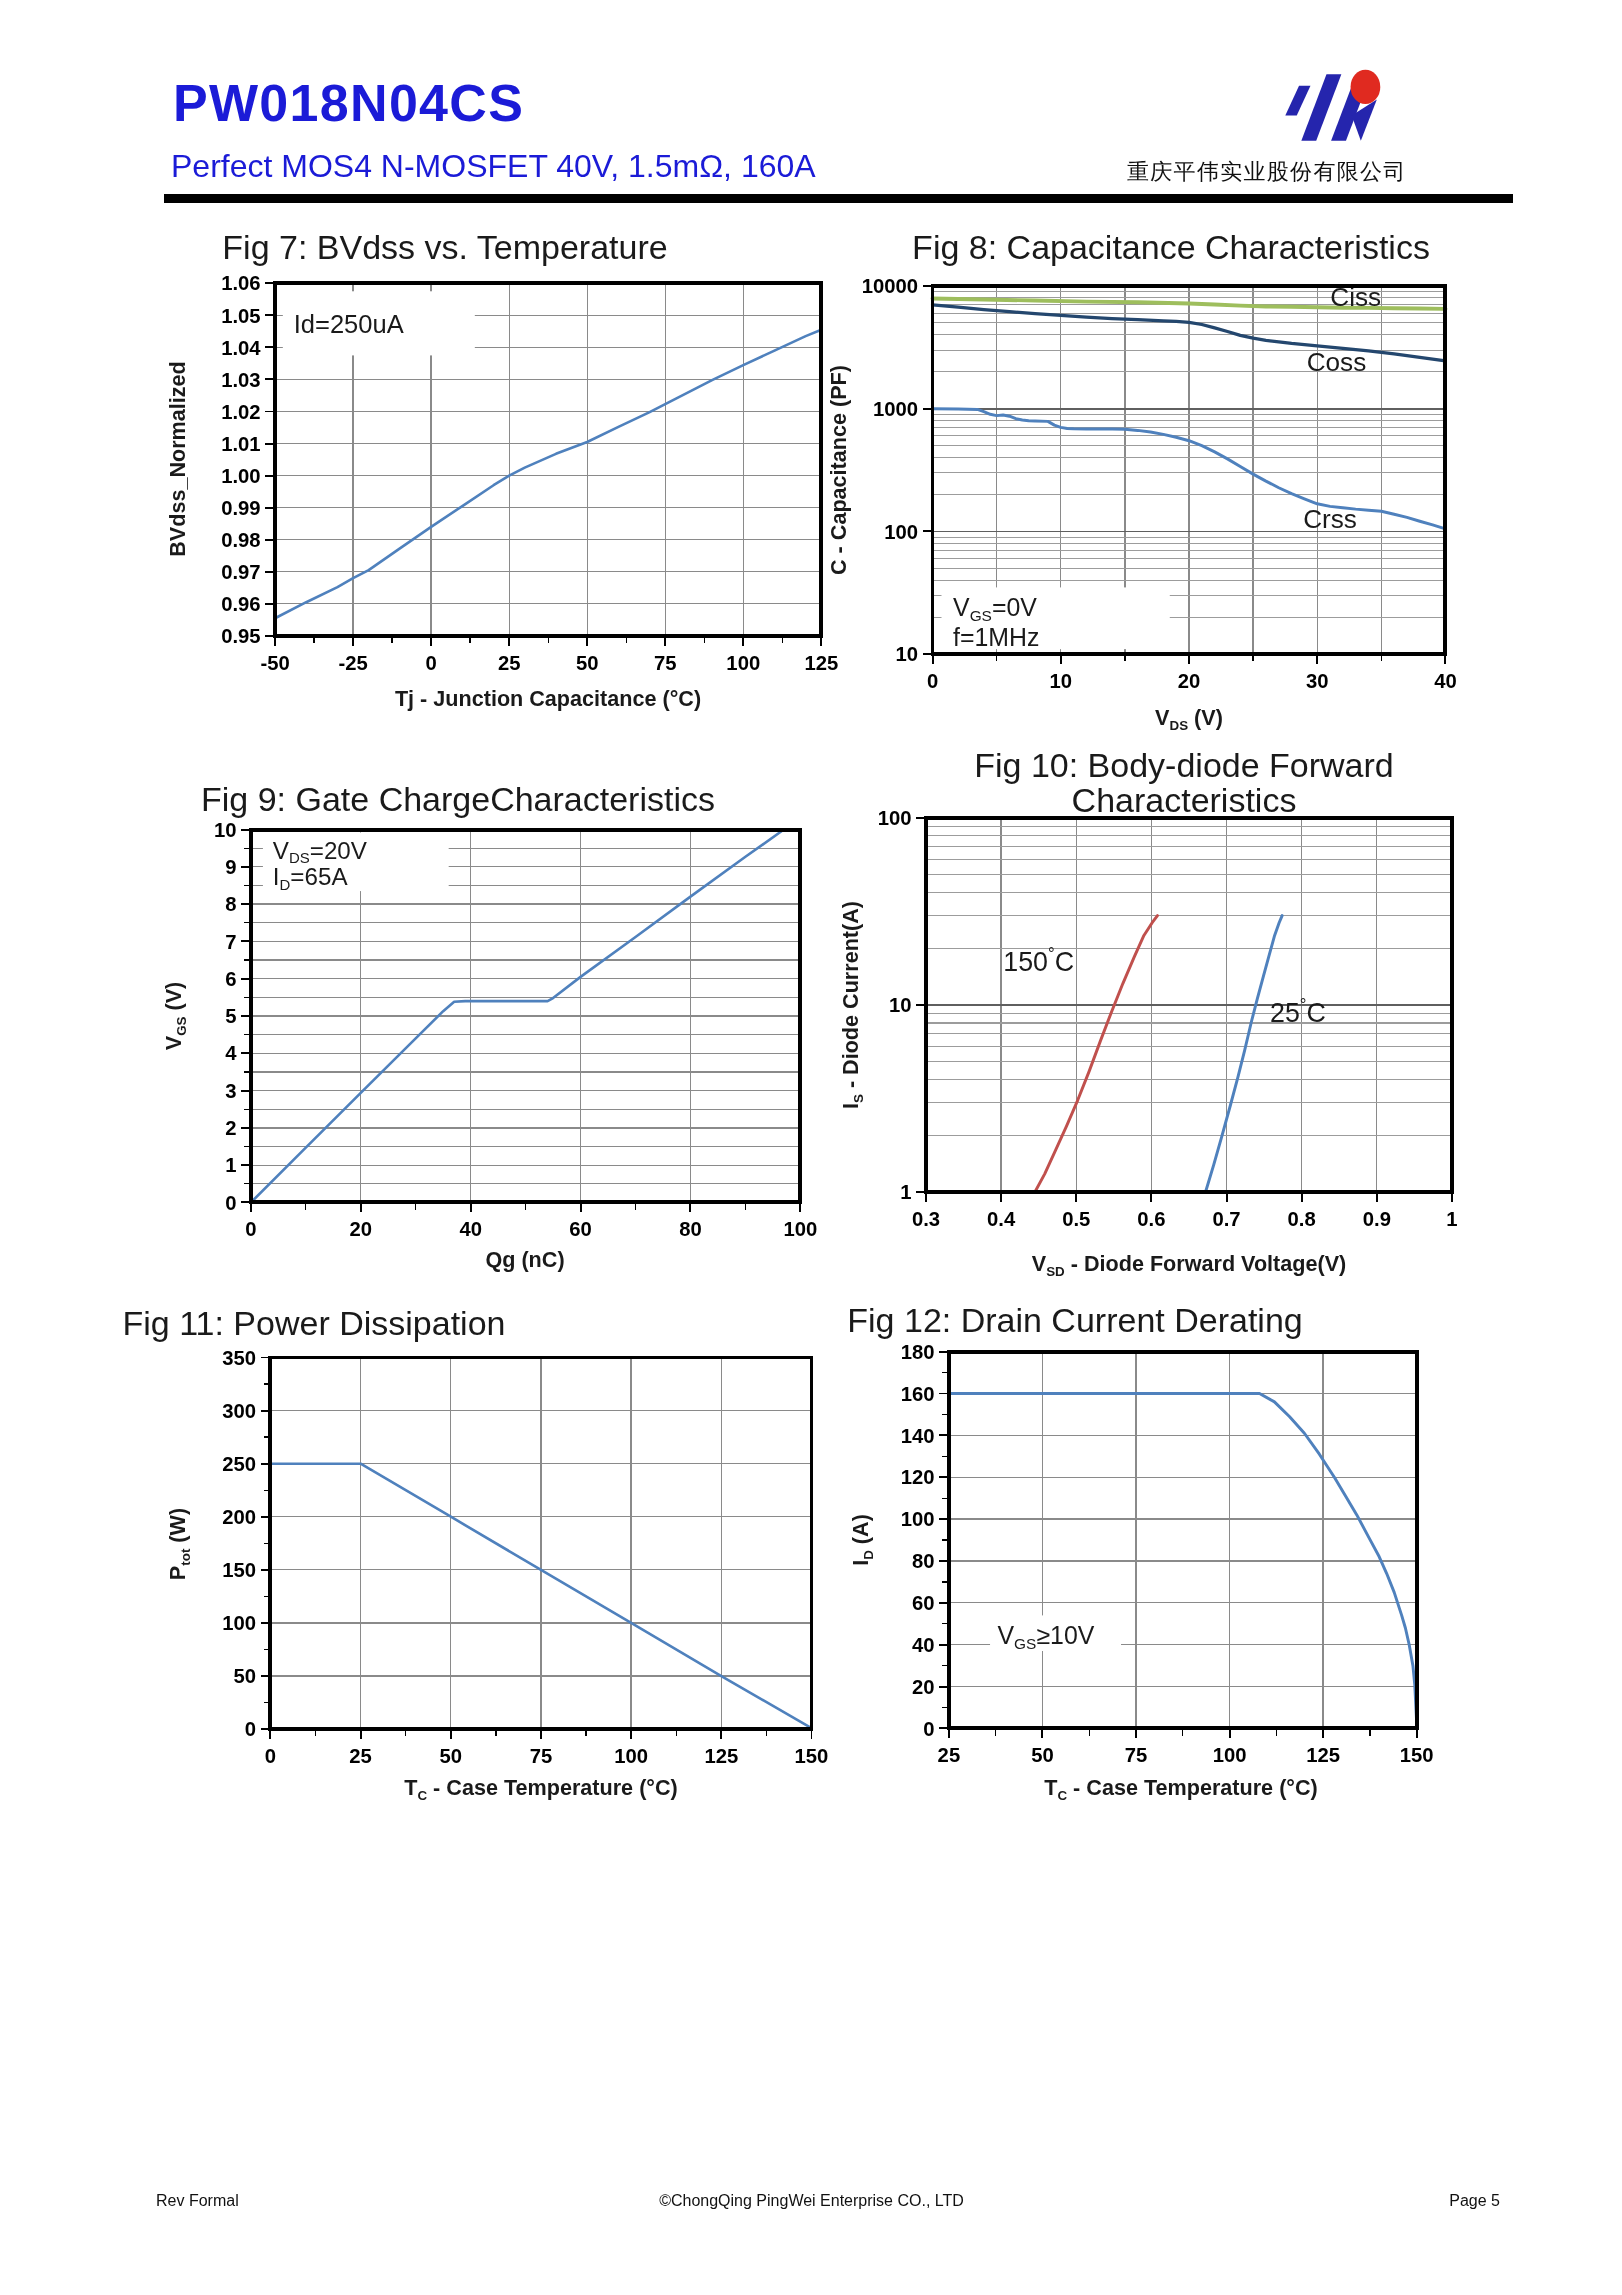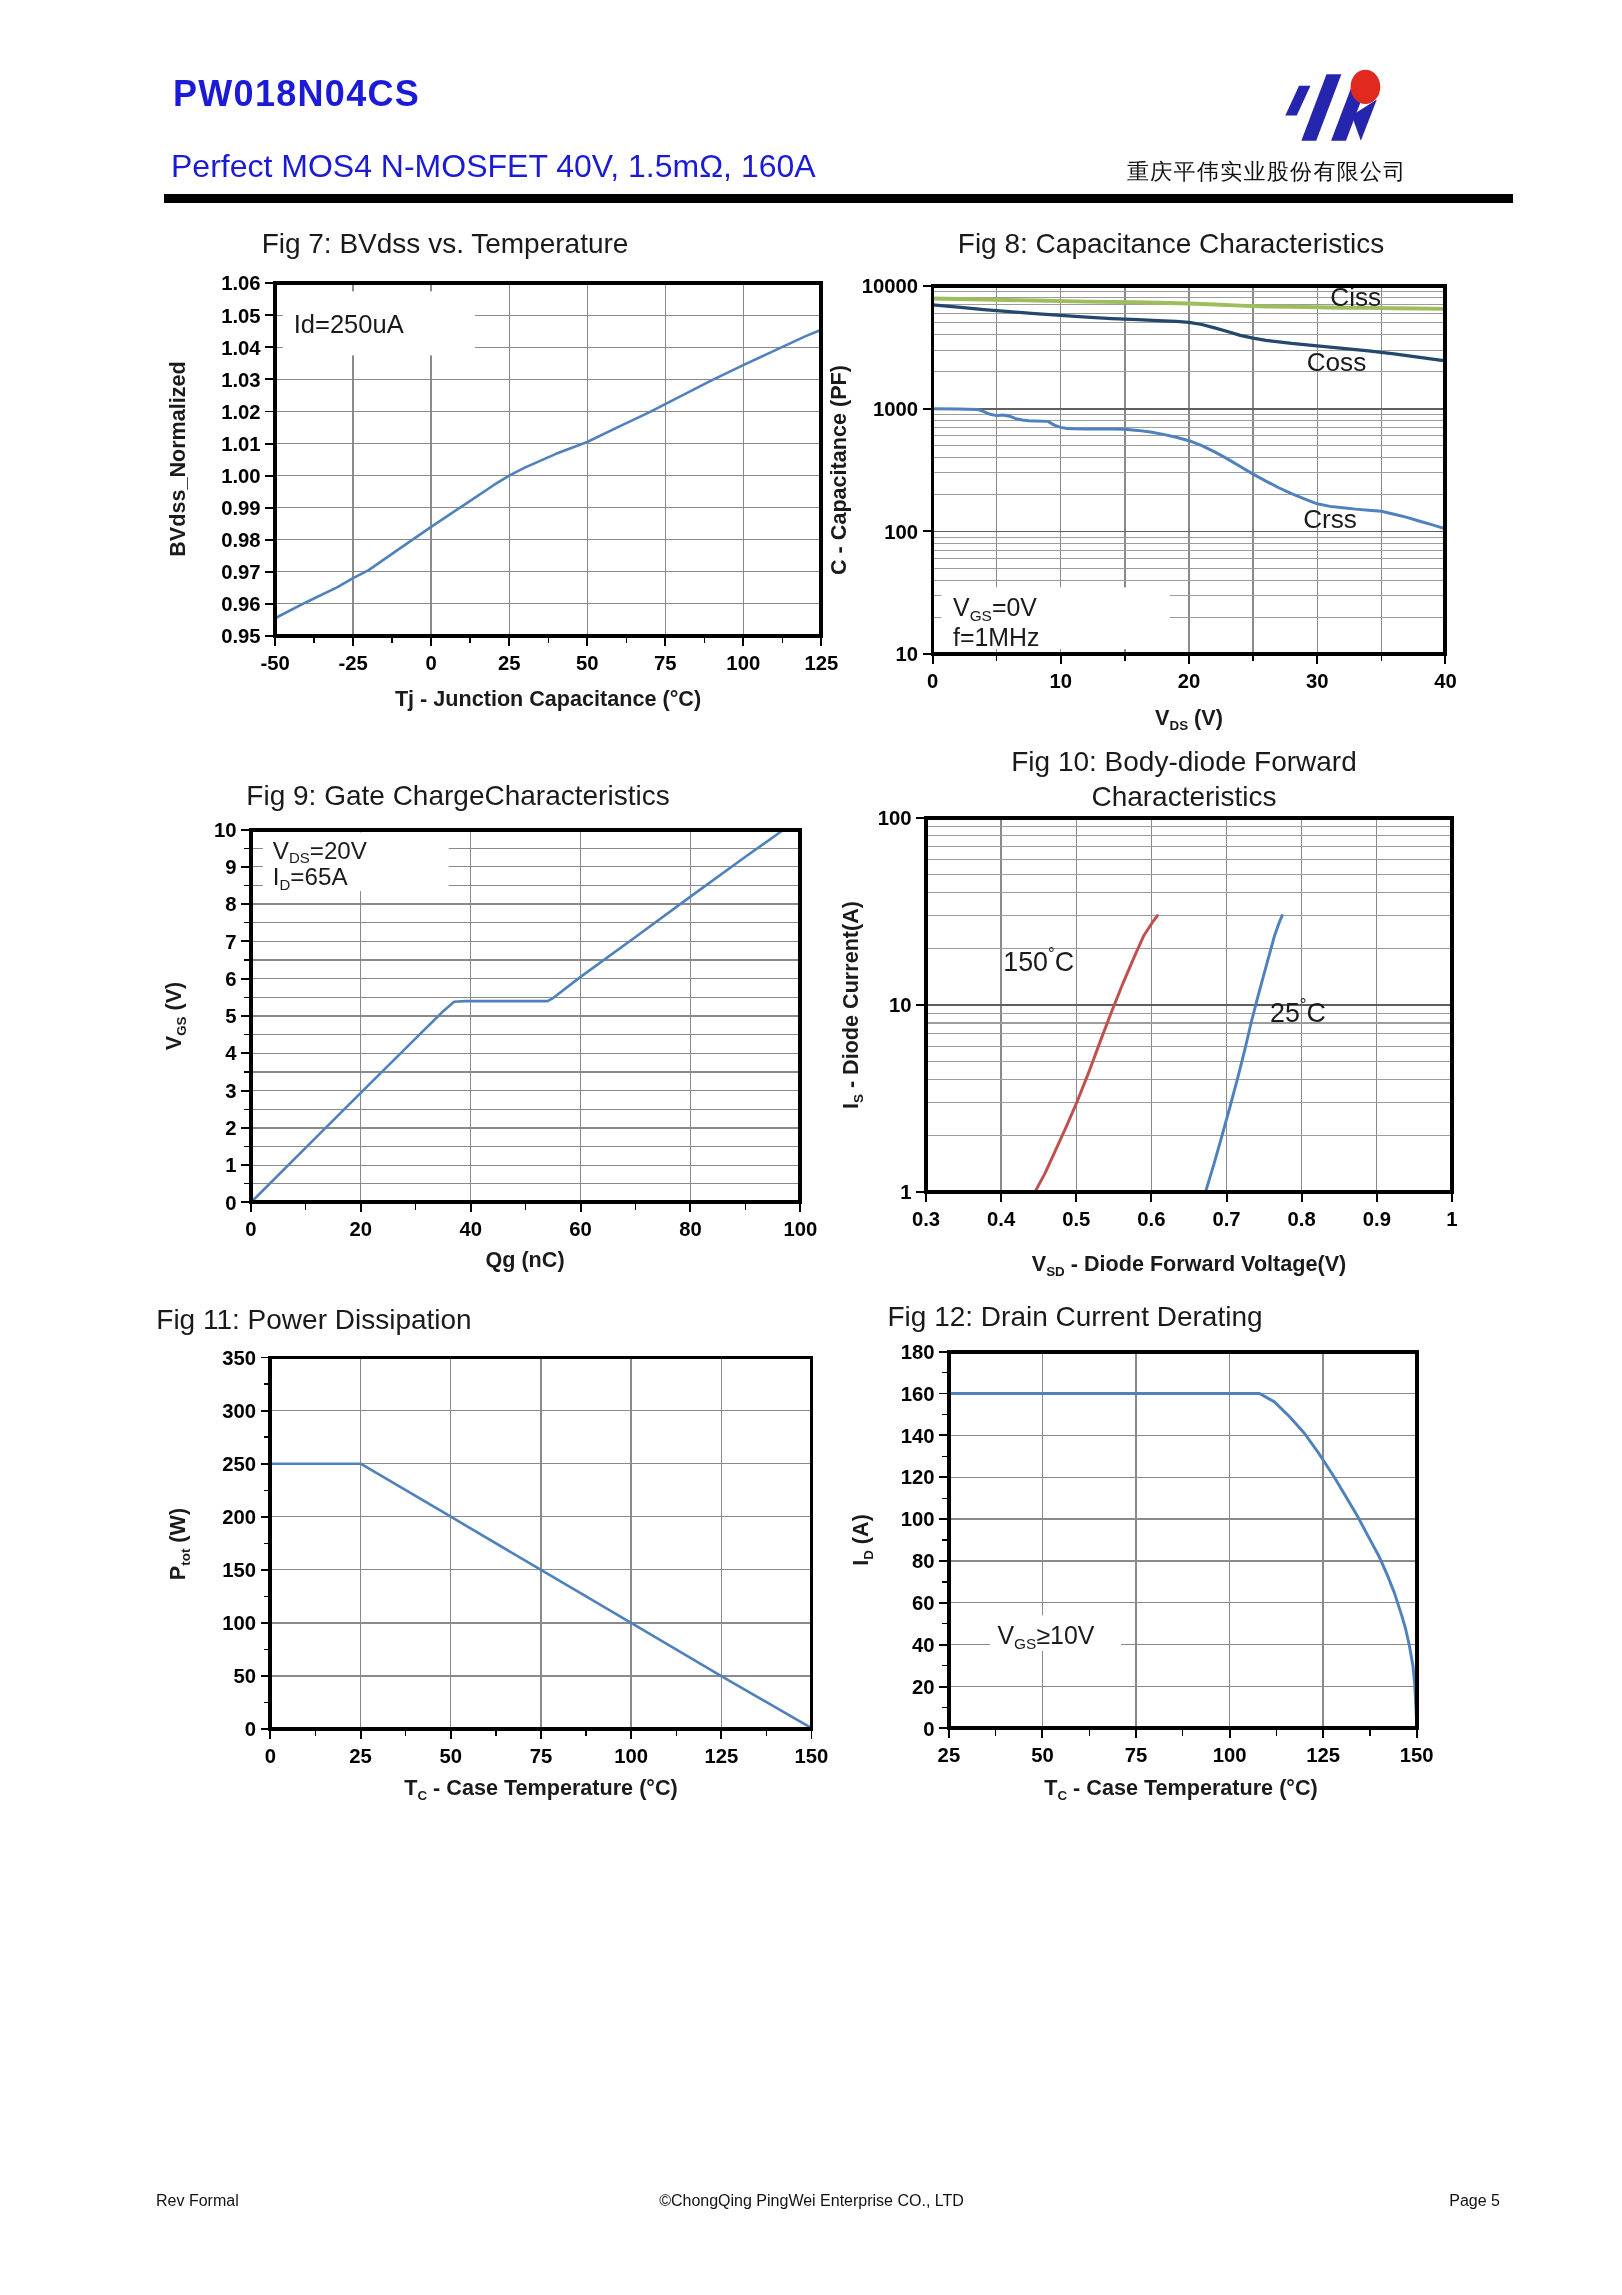--- a/index.html
+++ b/index.html
@@ -1,26 +1,26 @@
 <!DOCTYPE html>
 <html style="font-size:10.5px"><head>
 <meta charset="utf-8">
 <style>
   html,body{margin:0;padding:0;background:#e8e8e8;}
   .page{position:relative;width:1623px;height:2295px;background:#ffffff;
         font-family:"Liberation Sans",sans-serif;overflow:hidden;margin:0 auto;}
-  .hdr-part{position:absolute;left:173px;top:73px;font-size:36px;font-weight:700;
+  .hdr-part{position:absolute;left:173px;top:73px;font-size:52px;font-weight:700;
             color:#1b1bd7;letter-spacing:1.3px;white-space:nowrap;}
   .hdr-sub{position:absolute;left:171px;top:148px;font-size:32px;font-weight:500;
            color:#1b1bd7;white-space:nowrap;}
   .logo{position:absolute;left:1269px;top:56px;width:115px;height:103px;}
   .hdr-cn{position:absolute;left:1127px;top:157px;font-size:22px;color:#111;
           font-family:"Liberation Serif","DejaVu Serif",serif;letter-spacing:1.3px;white-space:nowrap;}
   .hdr-rule{position:absolute;left:164px;top:194px;width:1349px;height:8.5px;background:#000;}
-  .chart-title{position:absolute;transform:translateX(-50%);font-size:28px;color:#1a1a1a;
+  .chart-title{position:absolute;transform:translateX(-50%);font-size:34px;color:#1a1a1a;
                white-space:nowrap;}
   .axis-x{position:absolute;transform:translateX(-50%);font-size:21.6px;font-weight:700;
           color:#1a1a1a;white-space:nowrap;}
   .axis-y{position:absolute;transform:translate(-50%,-50%) rotate(-90deg);font-size:21.6px;
           font-weight:700;color:#1a1a1a;white-space:nowrap;}
   sub{font-size:62%;}
   .ft{position:absolute;top:2192px;font-size:16px;color:#111;}
   .ft-rev{left:156px;}
   .ft-copy{left:0;width:1623px;text-align:center;}
   .ft-page{right:123px;}

